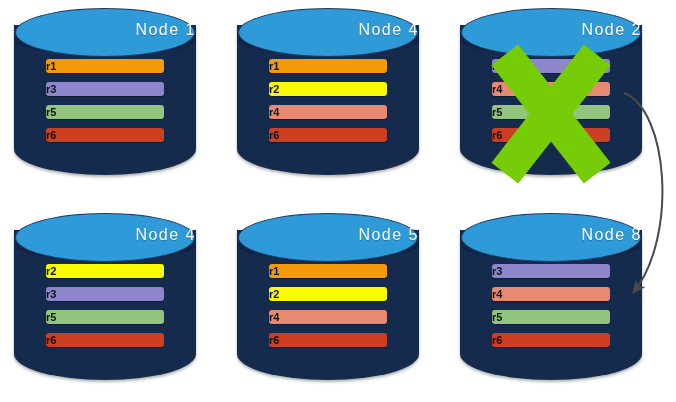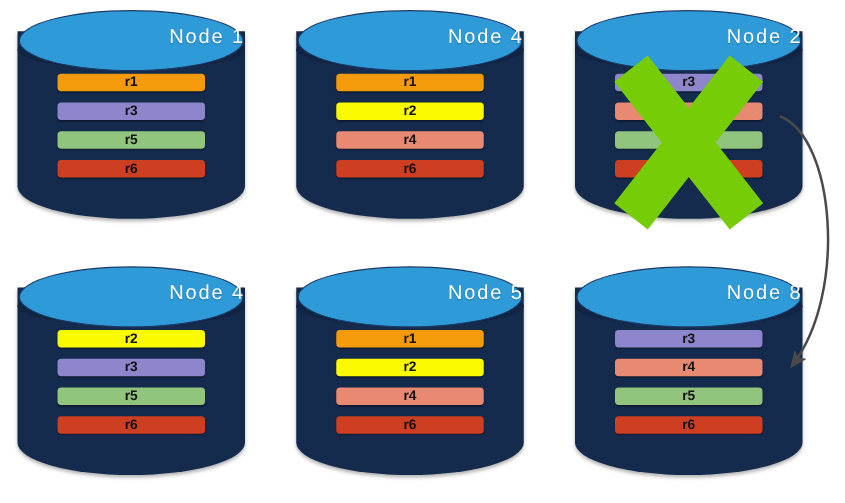--- a/index.html
+++ b/index.html
@@ -85,21 +85,20 @@
     width: 118px;
   }
 
   .rec {
     height: 14px;
     margin-bottom: 9px;
     border-radius: 3px;
     color: #111111;
     font-size: 11px;
     font-weight: bold;
-    text-align: center;
     line-height: 14px;
     box-shadow: 0 1px 1px rgba(0,0,0,0.35);
   }
   .rec:last-child { margin-bottom: 0; }
 
   
   .fail-x {
     position: absolute;
     left: 28px;
     top: 38px;

